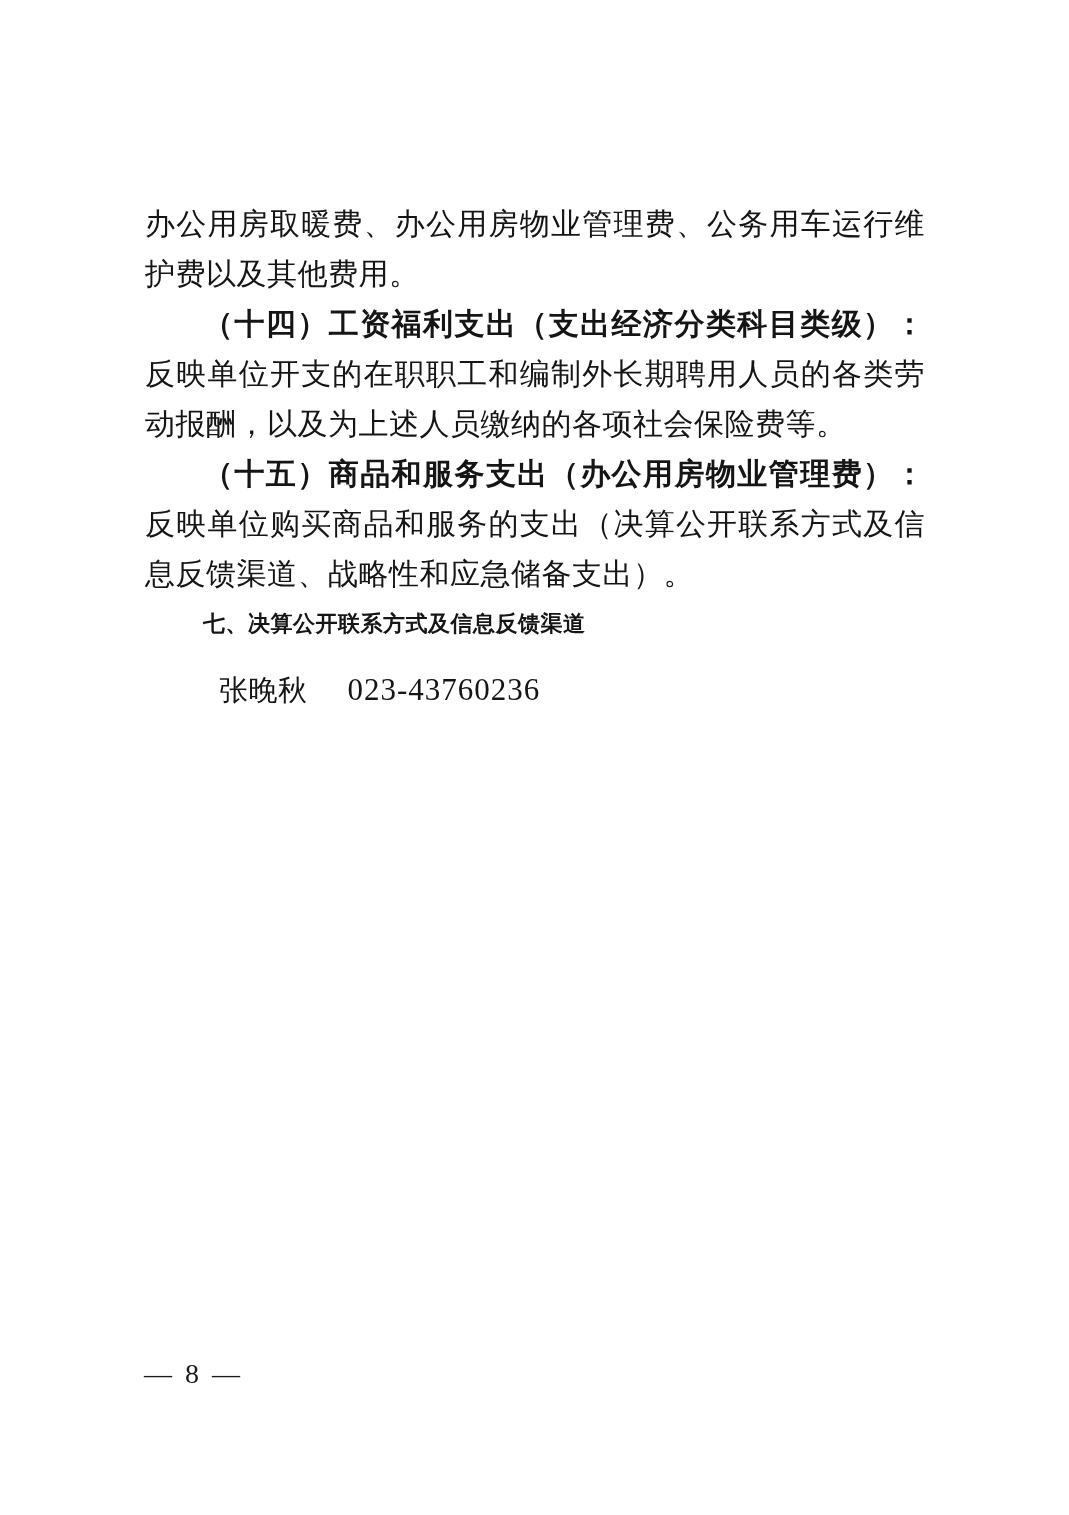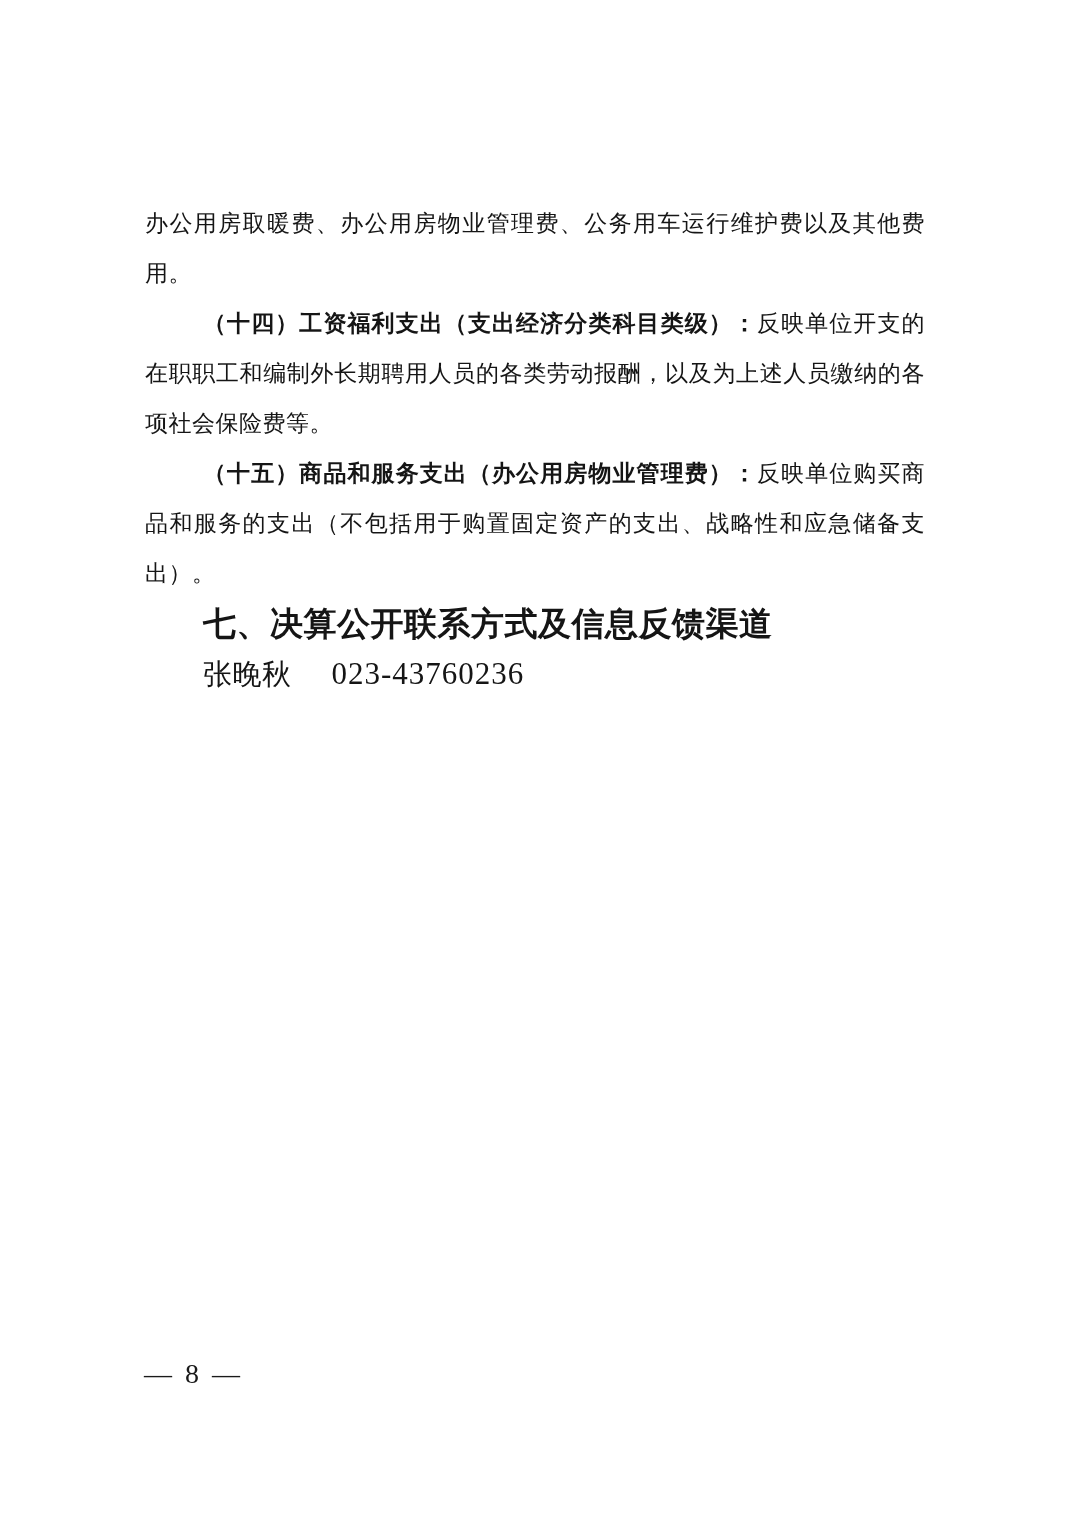--- a/index.html
+++ b/index.html
@@ -17,42 +17,42 @@
     font-family: "Liberation Serif", "DejaVu Serif", serif;
   }
   .content {
     position: absolute;
     left: 145px;
     top: 199px;
     width: 780px;
   }
   .para {
     margin: 0;
-    font-size: 23px;
+    font-size: 30px;
     line-height: 50px;
     text-align: justify;
     letter-spacing: 0.5px;
   }
   .para.indent {
     text-indent: 58px;
   }
   .lead {
     font-weight: 700;
   }
   .heading {
     margin: 0;
     font-family: "Liberation Sans", "DejaVu Sans", sans-serif;
     font-weight: 700;
-    font-size: 33px;
+    font-size: 22px;
     line-height: 50px;
     text-indent: 58px;
     letter-spacing: 0.5px;
   }
   .contact-line {
-    margin: 0;
+    margin: 16px;
     font-size: 29px;
     line-height: 50px;
     text-indent: 58px;
     letter-spacing: 0.5px;
   }
   .contact-phone {
     font-family: "Liberation Serif", "DejaVu Serif", serif;
     font-size: 31px;
     letter-spacing: 1px;
     margin-left: 40px;
@@ -72,21 +72,21 @@
 <body>
 
 <div class="page">
 
   <div class="content">
 
     <p class="para">办公用房取暖费、办公用房物业管理费、公务用车运行维护费以及其他费用。</p>
 
     <p class="para indent"><span class="lead">（十四）工资福利支出（支出经济分类科目类级）：</span><span>反映单位开支的在职职工和编制外长期聘用人员的各类劳动报酬，以及为上述人员缴纳的各项社会保险费等。</span></p>
 
-    <p class="para indent"><span class="lead">（十五）商品和服务支出（办公用房物业管理费）：</span><span>反映单位购买商品和服务的支出（不包括用于购置固定资产的支出、战略性和应急储备支出）。</span></p>
+    <p class="para indent"><span class="lead">（十五）商品和服务支出（办公用房物业管理费）：</span><span>反映单位购买商品和服务的支出（决算公开联系方式及信息反馈渠道、战略性和应急储备支出）。</span></p>
 
 
 
     <h2 class="heading">七、决算公开联系方式及信息反馈渠道</h2>
 
 
     <p class="contact-line"><span class="contact-name">张晚秋</span><span class="contact-phone">023-43760236</span></p>
 
   </div>
 

